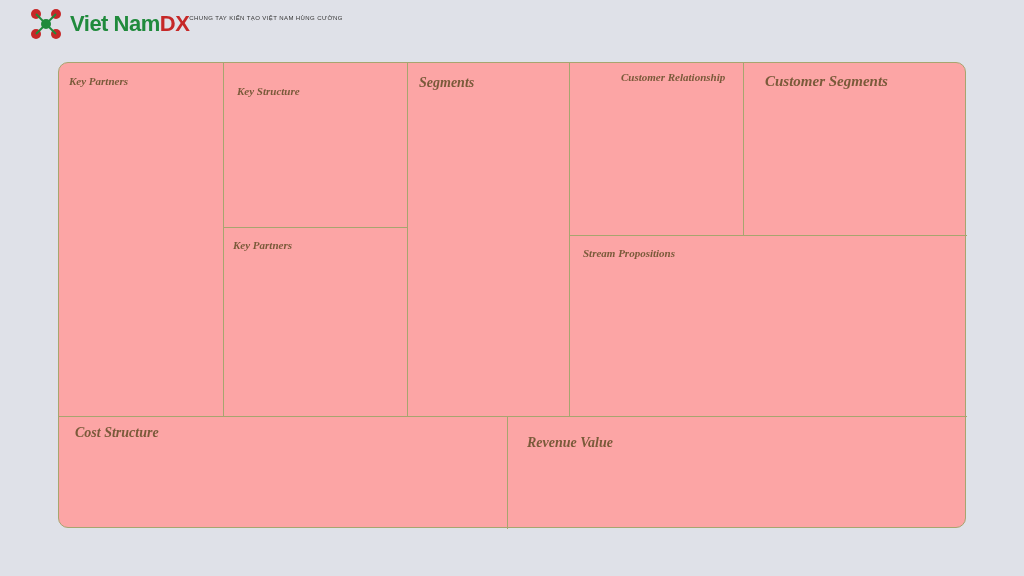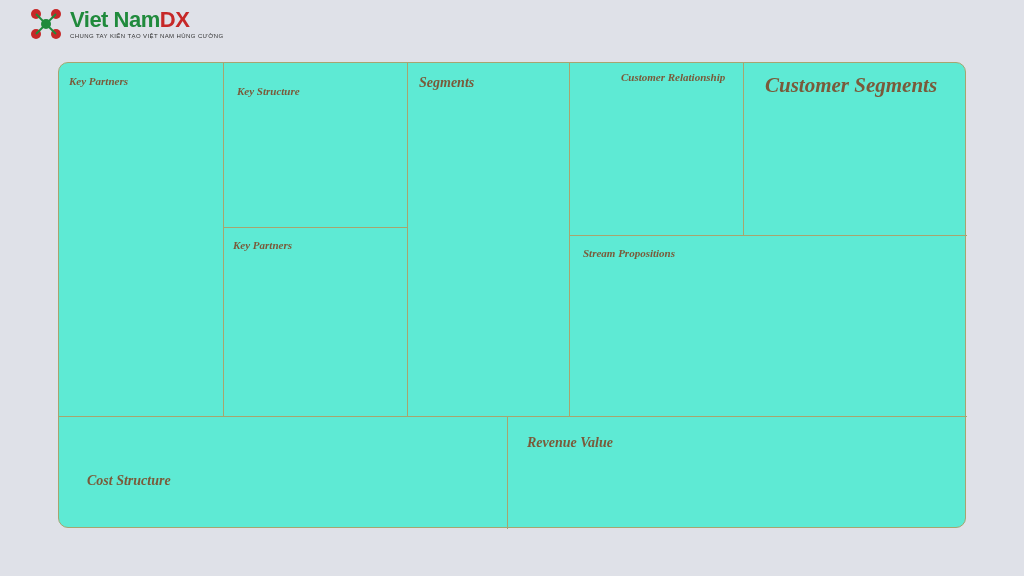--- a/index.html
+++ b/index.html
@@ -19,21 +19,21 @@
       align-items: center;
       gap: 6px;
     }
     .logo-mark {
       width: 36px;
       height: 36px;
       position: relative;
     }
     .logo-text-wrap {
       display: flex;
-      flex-direction: column;
+      flex-direction: row;
       line-height: 1;
     }
     .logo-text {
       font-family: Arial, sans-serif;
       font-weight: 700;
       font-size: 22px;
       letter-spacing: -0.5px;
     }
     .logo-text .green { color: #208a3c; }
     .logo-text .red { color: #c62828; }
@@ -43,37 +43,37 @@
       letter-spacing: 0.4px;
       color: #333;
       margin-top: 2px;
     }
     .canvas {
       position: absolute;
       top: 62px;
       left: 58px;
       width: 908px;
       height: 466px;
-      background: #5eead4;
+      background: #fca5a5;
       border: 1px solid #a7a56f;
       border-radius: 10px;
     }
     .line {
       position: absolute;
       background: #a7a56f;
     }
     .label {
       position: absolute;
       color: #7a5a3a;
       font-style: italic;
       font-weight: 600;
     }
     .label.small { font-size: 11px; }
     .label.med { font-size: 14px; }
-    .label.big { font-size: 21px; }
+    .label.big { font-size: 15px; }
   </style>
 </head>
 <body>
 
 <div class="logo">
   <div class="logo-mark">
     <svg viewBox="0 0 36 36" width="36" height="36">
       <circle cx="8" cy="8" r="5" fill="#c62828"></circle>
       <circle cx="28" cy="8" r="5" fill="#c62828"></circle>
       <circle cx="8" cy="28" r="5" fill="#c62828"></circle>
@@ -107,16 +107,16 @@
   <div class="line" style="left:0; top:353px; width:908px; height:1px;"></div>
   <div class="line" style="left:448px; top:353px; width:1px; height:113px;"></div>
 
   <div class="label small" style="left:10px; top:12px;">Key Partners</div>
   <div class="label small" style="left:178px; top:22px;">Key Structure</div>
   <div class="label small" style="left:174px; top:176px;">Key Partners</div>
   <div class="label med" style="left:360px; top:12px;">Segments</div>
   <div class="label small" style="left:520px; top:8px;margin-left:42px;">Customer Relationship</div>
   <div class="label big" style="left:706px; top:10px;">Customer Segments</div>
   <div class="label small" style="left:524px; top:184px;">Stream Propositions</div>
-  <div class="label med" style="left:28px; top:362px;margin-top:48px;">Cost Structure</div>
+  <div class="label med" style="left:16px; top:362px;">Cost Structure</div>
   <div class="label med" style="left:468px; top:372px;">Revenue Value</div>
 
 </div>
 
 </body></html>

